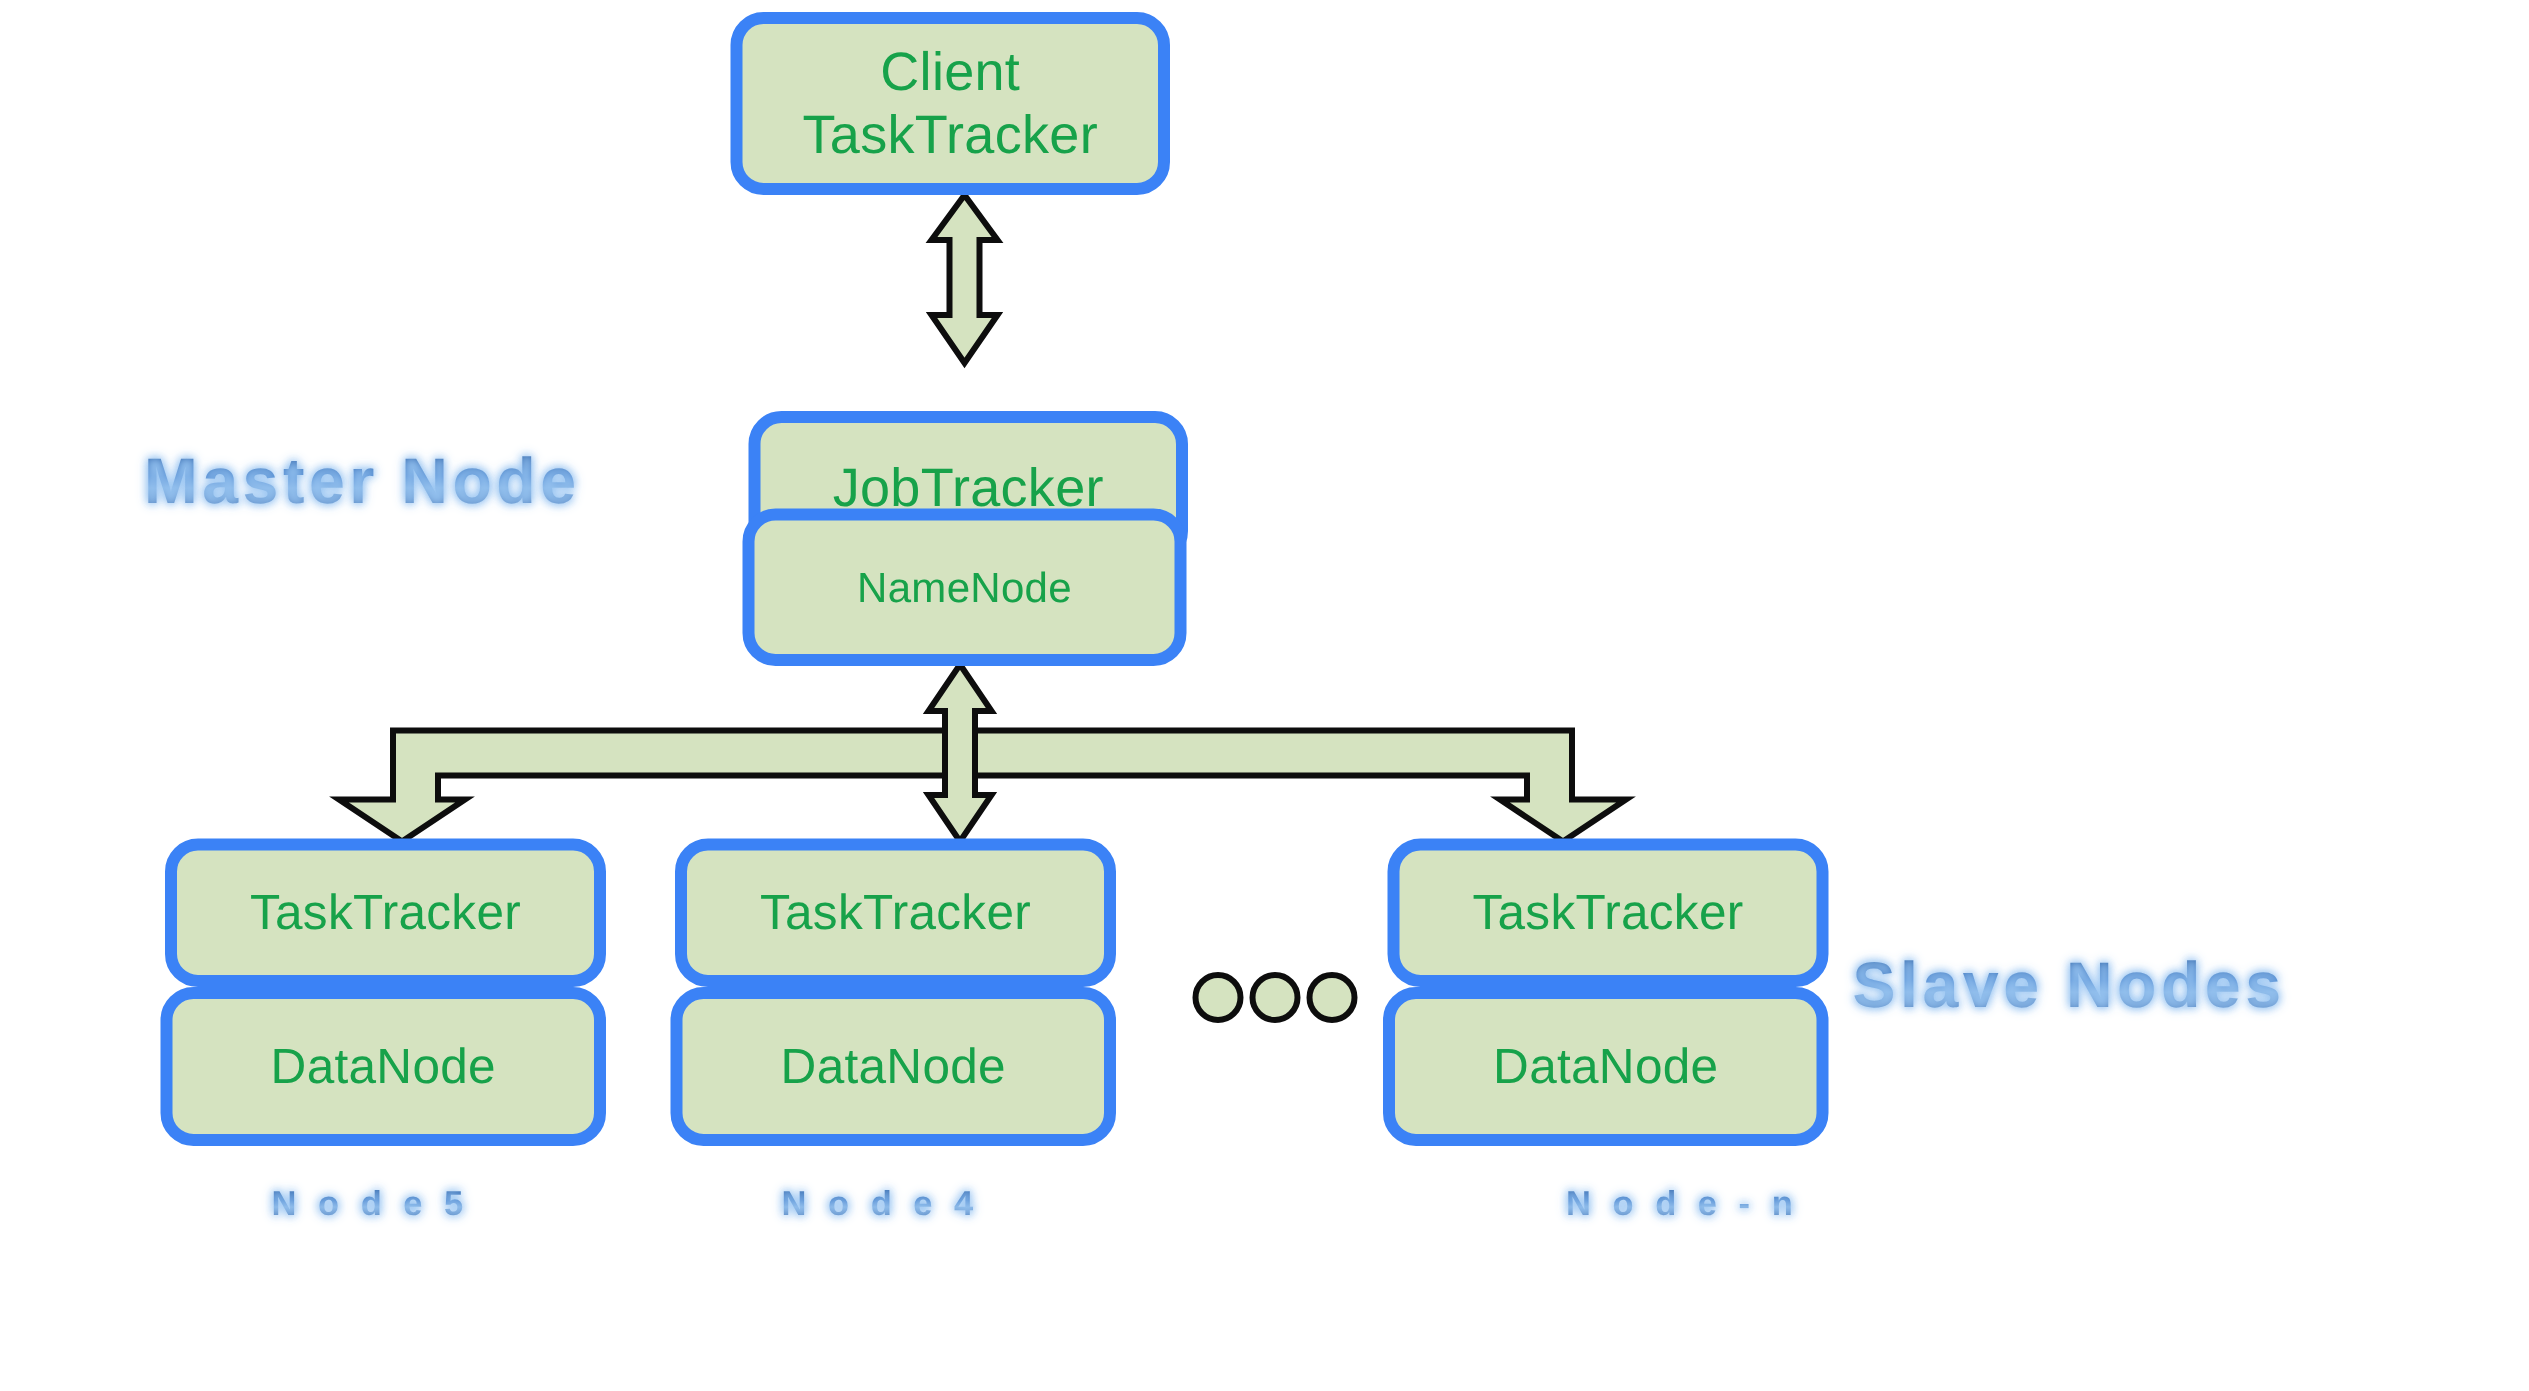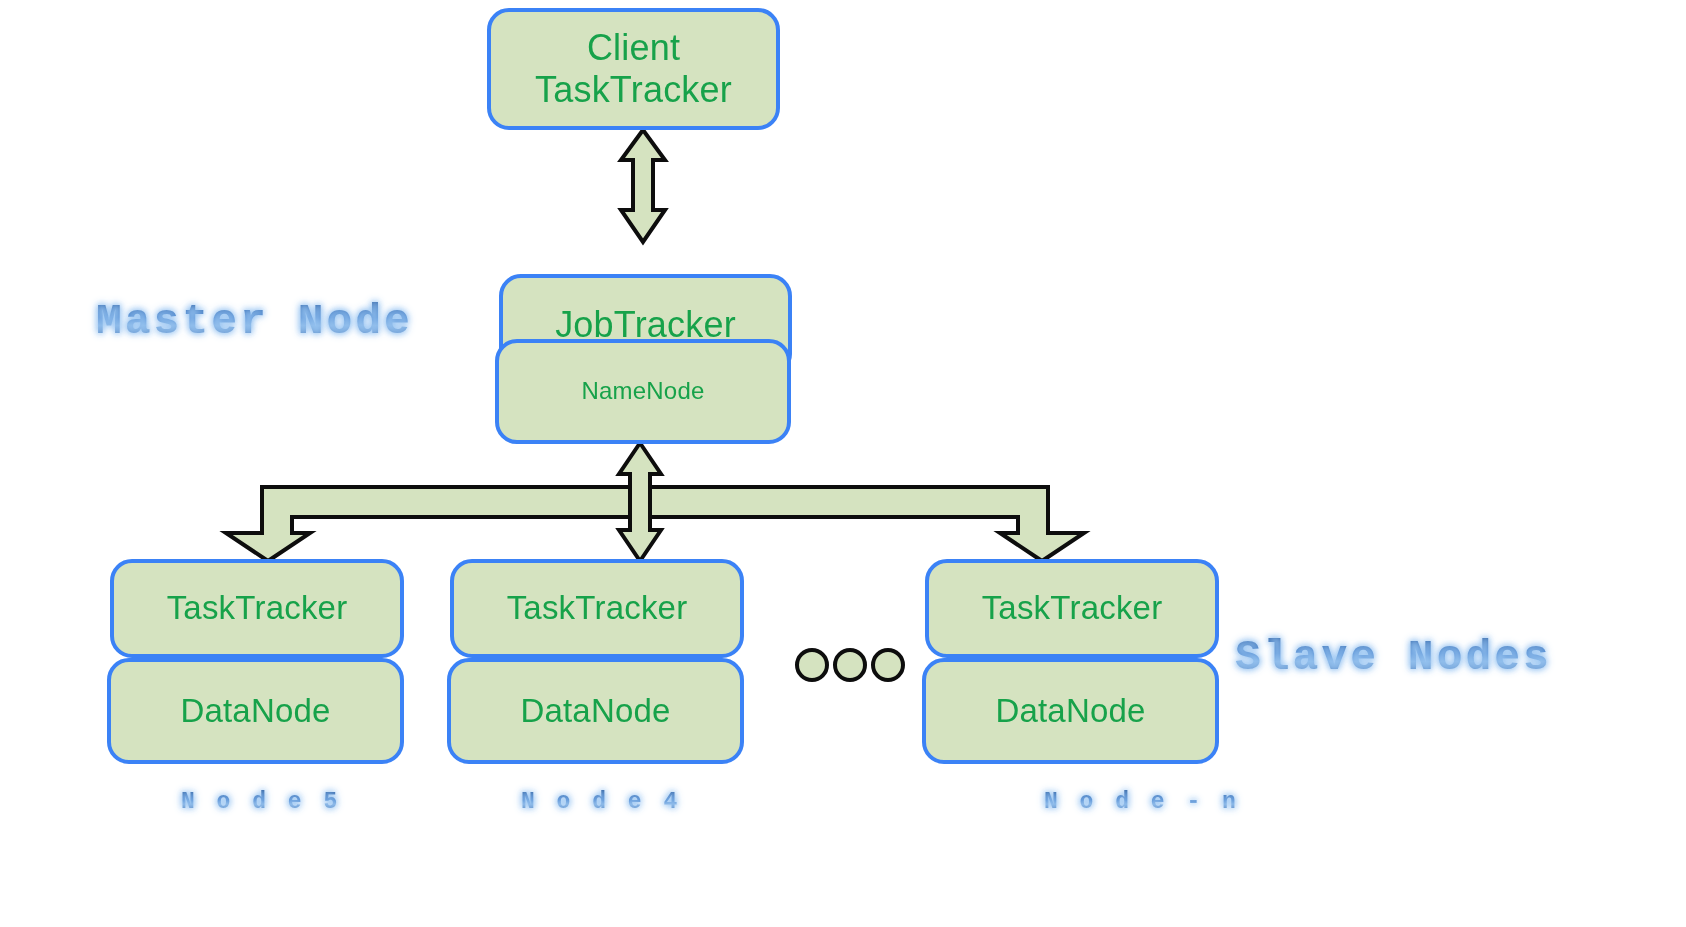--- a/index.html
+++ b/index.html
@@ -15,40 +15,40 @@
     width: 1686px;
     height: 927px;
     background: #ffffff;
     overflow: hidden;
   }
 
   
   .node-box {
     position: absolute;
     background: #d5e3c0;
-    border: 4px solid #3b82f6;
+    border: 8px solid #3b82f6;
     border-radius: 22px;
     box-sizing: border-box;
     display: flex;
     align-items: center;
     justify-content: center;
     color: #17a24a;
     font-family: "Liberation Sans", sans-serif;
     font-weight: 400;
     line-height: 1.18;
     text-align: center;
     letter-spacing: 0.2px;
   }
   .node-box.top-stack   { border-radius: 22px; }
   .node-box.bottom-stack{ border-radius: 22px; }
 
   
   .blue-label {
     position: absolute;
-    font-family: Liberation Mono, monospace;
+    font-family: Liberation Sans, sans-serif;
     font-weight: bold;
     color: #3f76c0;
     background: linear-gradient(to bottom, #2f5f9e 0%, #4f88cf 42%, #87b4e4 58%, #3565a8 100%);
     -webkit-background-clip: text;
     background-clip: text;
     -webkit-text-fill-color: transparent;
     text-shadow: 0 0 6px rgba(150,195,240,0.95);
     white-space: nowrap;
     filter: drop-shadow(0 0 3px rgba(168,205,245,0.95));
   }
@@ -131,21 +131,21 @@
 
   <div class="node-box" style="left:487px; top:8px; width:293px; height:122px; font-size:36px; flex-direction:column;">
     <span>Client</span>
     <span>TaskTracker</span>
   </div>
 
   <div class="node-box top-stack" style="left:499px; top:238px; width:293px; height:102px; font-size:36px;margin-top:36px;">
     <span>JobTracker</span>
   </div>
 
-  <div class="node-box bottom-stack" style="left:495px; top:339px; width:296px; height:105px; font-size:24px;">
+  <div class="node-box bottom-stack" style="left:495px; top:339px; width:296px; height:105px; font-size:28px;">
     <span>NameNode</span>
   </div>
 
   <div class="blue-label big-label" style="left:96px; top:297px;">
     <span>Master Node</span>
   </div>
 
   <div class="node-box top-stack" style="left:110px; top:559px; width:294px; height:99px; font-size:33px;">
     <span>TaskTracker</span>
   </div>

